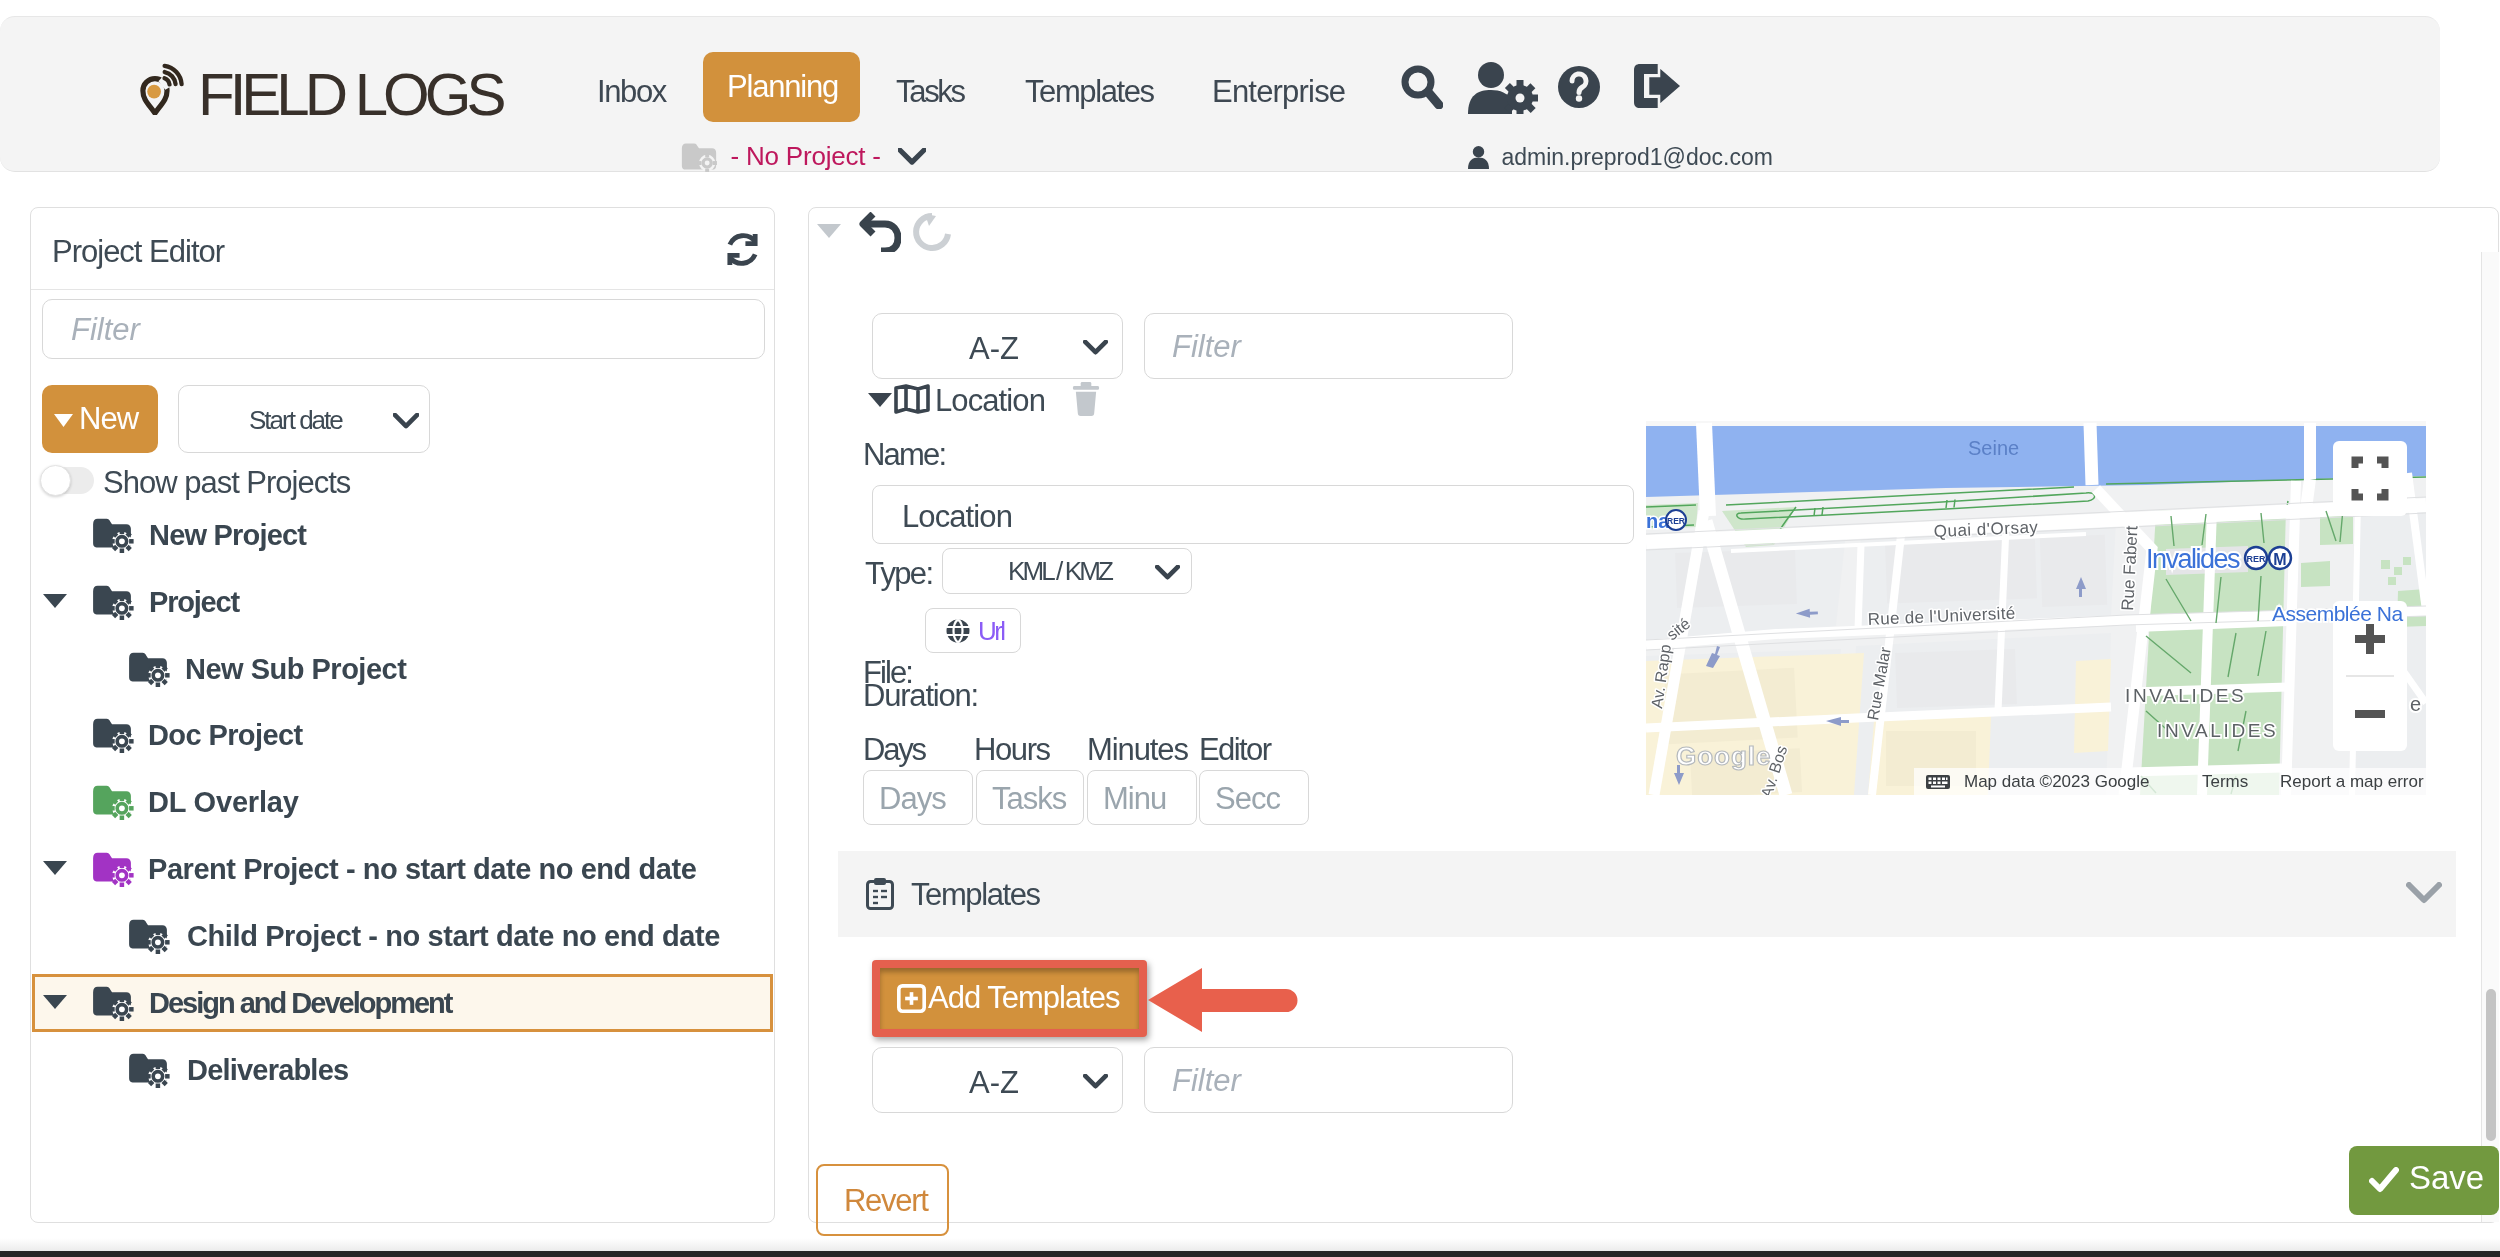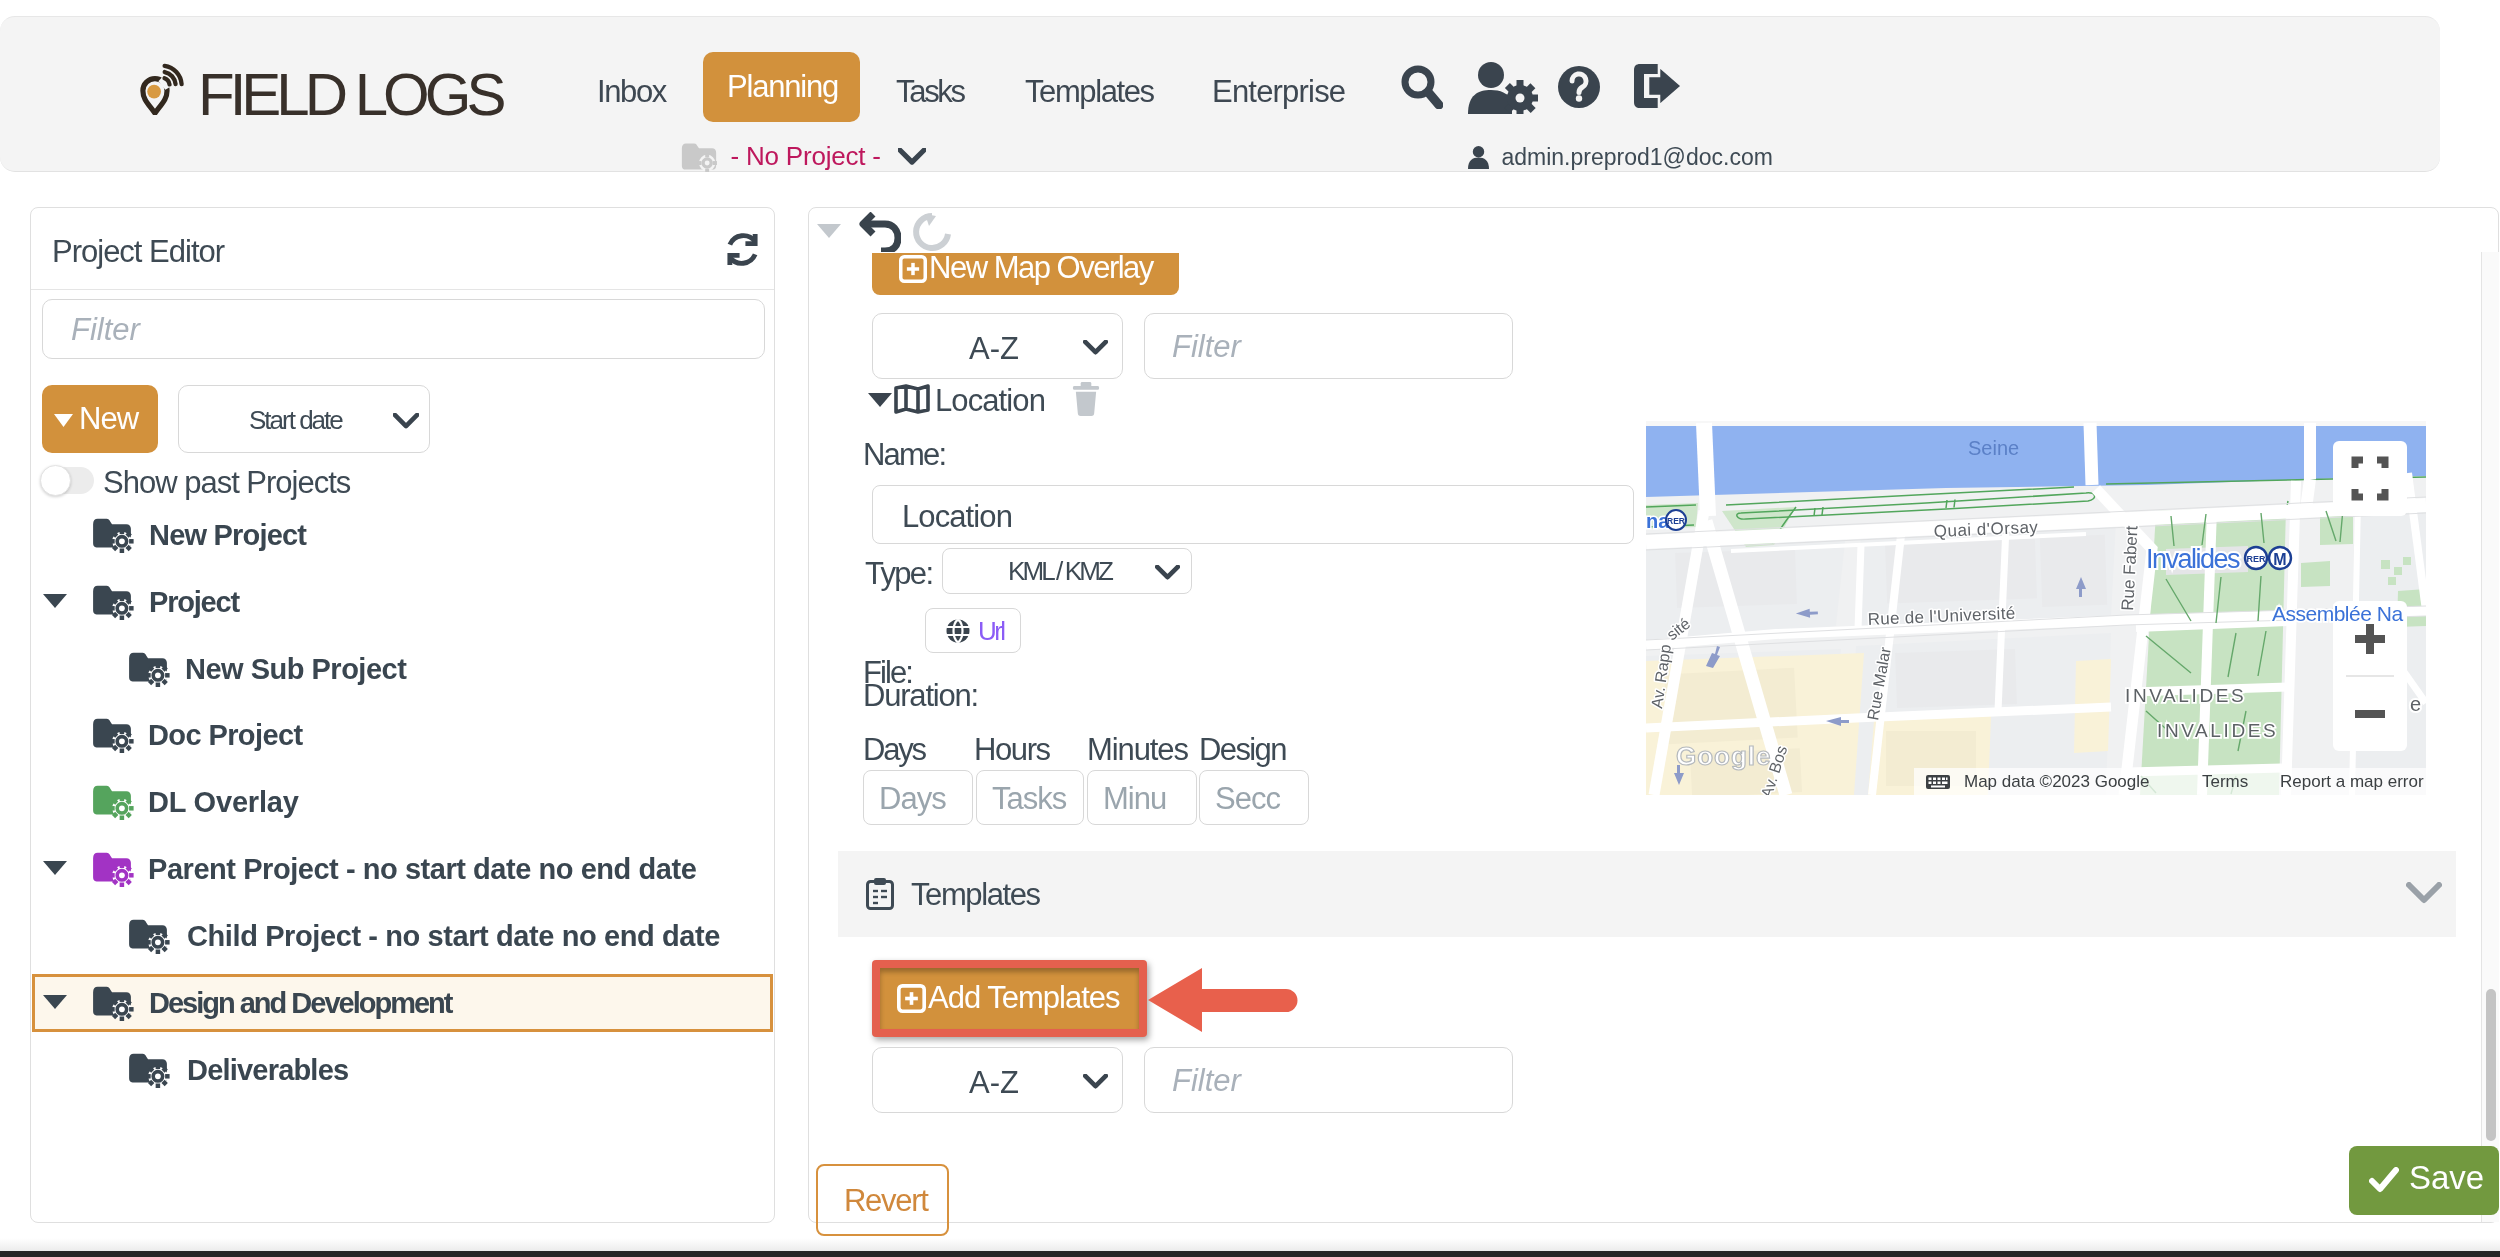--- a/index.html
+++ b/index.html
@@ -226,28 +226,20 @@
         <path d="M0 0 L24 0 L12 14 Z" fill="#c3c8cd"></path>
       </svg>
     <svg class="abs" style="left:50px; top:4px;" width="42" height="40" viewBox="0 0 42 40">
       <path d="M14 2 L4 12 L14 22" fill="none" stroke="#39434c" stroke-width="7" stroke-linejoin="round"></path>
       <path d="M5 12 L26 12 C34 12 39 18 39 26 C39 34 34 39 26 39 L22 39" fill="none" stroke="#39434c" stroke-width="7"></path>
     </svg>
     <svg class="abs" style="left:102px; top:4px;" width="42" height="40" viewBox="0 0 42 40">
       <path d="M21 4 A16 16 0 1 0 37 22" fill="none" stroke="#ccd0d4" stroke-width="6"></path>
       <path d="M14 2 L25 4 L18 14 Z" fill="#ccd0d4"></path>
     </svg>
-    <div class="abs orange-btn" style="left:63px; top:45px; width:307px; height:42px; border-radius:0 0 8px 8px;">
-      <svg class="abs" style="left:27px; top:2px;" width="28" height="28" viewBox="0 0 32 32">
-          <rect x="2" y="2" width="28" height="28" rx="4" fill="none" stroke="#fff" stroke-width="4"></rect>
-          <line x1="16" y1="9" x2="16" y2="23" stroke="#fff" stroke-width="4"></line>
-          <line x1="9" y1="16" x2="23" y2="16" stroke="#fff" stroke-width="4"></line>
-        </svg>
-      <span class="abs" style="left:57px; top:-3px; font-size:31px; letter-spacing:-1.5px;">New Map Overlay</span>
-    </div>
     <div class="inp" style="left:63px; top:105px; width:251px; height:66px;">
       <span class="abs" style="left:96px; top:17px; font-size:31px;">A-Z</span>
       <svg class="abs" style="left:210px; top:26px;" width="25" height="15" viewBox="0 0 26 16">
           <path d="M2 2 L13 13 L24 2" fill="none" stroke="#3a444e" stroke-width="5" stroke-linecap="round" stroke-linejoin="round"></path>
         </svg>
     </div>
     <div class="inp" style="left:335px; top:105px; width:369px; height:66px;">
       <span class="ph abs" style="left:27px; top:15px; font-size:31px;">Filter</span>
     </div>
     <svg class="abs" style="left:59px; top:185px;" width="24" height="14" viewBox="0 0 24 14">
@@ -278,21 +270,21 @@
       <svg class="abs" style="left:19px; top:9px;" width="26" height="26" viewBox="0 0 26 26">
         <circle cx="13" cy="13" r="11.5" fill="#3a444e"></circle>
         <path d="M13 1.5 C7 6 7 20 13 24.5 M13 1.5 C19 6 19 20 13 24.5 M2 9 L24 9 M2 17 L24 17" fill="none" stroke="#fff" stroke-width="2.2"></path>
       </svg>
       <span class="abs" style="left:52px; top:7px; font-size:26px; letter-spacing:-2.6px; color:#8b5cf6;">Url</span>
     </div>
     <div class="abs" style="left:54px; top:470px; font-size:31px; letter-spacing:-1.2px;">Duration:</div>
     <div class="abs" style="left:54px; top:524px; font-size:31px; letter-spacing:-2.2px;">Days</div>
     <div class="abs" style="left:165px; top:524px; font-size:31px; letter-spacing:-1.4px;">Hours</div>
     <div class="abs" style="left:278px; top:524px; font-size:31px; letter-spacing:-1.1px;">Minutes</div>
-    <div class="abs" style="left:390px; top:524px; font-size:31px; letter-spacing:-1.6px;">Design</div>
+    <div class="abs" style="left:390px; top:524px; font-size:31px; letter-spacing:-1.6px;">Editor</div>
     <div class="inp" style="left:54px; top:562px; width:110px; height:55px; border-radius:8px; overflow:hidden;">
         <span class="abs" style="left:15px; top:10px; font-size:31px; color:#9aa5ad; letter-spacing:-1px;">Days</span>
       </div>
     <div class="inp" style="left:167px; top:562px; width:108px; height:55px; border-radius:8px; overflow:hidden;">
         <span class="abs" style="left:15px; top:10px; font-size:31px; color:#9aa5ad; letter-spacing:-1px;">Tasks</span>
       </div>
     <div class="inp" style="left:278px; top:562px; width:110px; height:55px; border-radius:8px; overflow:hidden;">
         <span class="abs" style="left:15px; top:10px; font-size:31px; color:#9aa5ad; letter-spacing:-1px;">Minu</span>
       </div>
     <div class="inp" style="left:390px; top:562px; width:110px; height:55px; border-radius:8px; overflow:hidden;">

